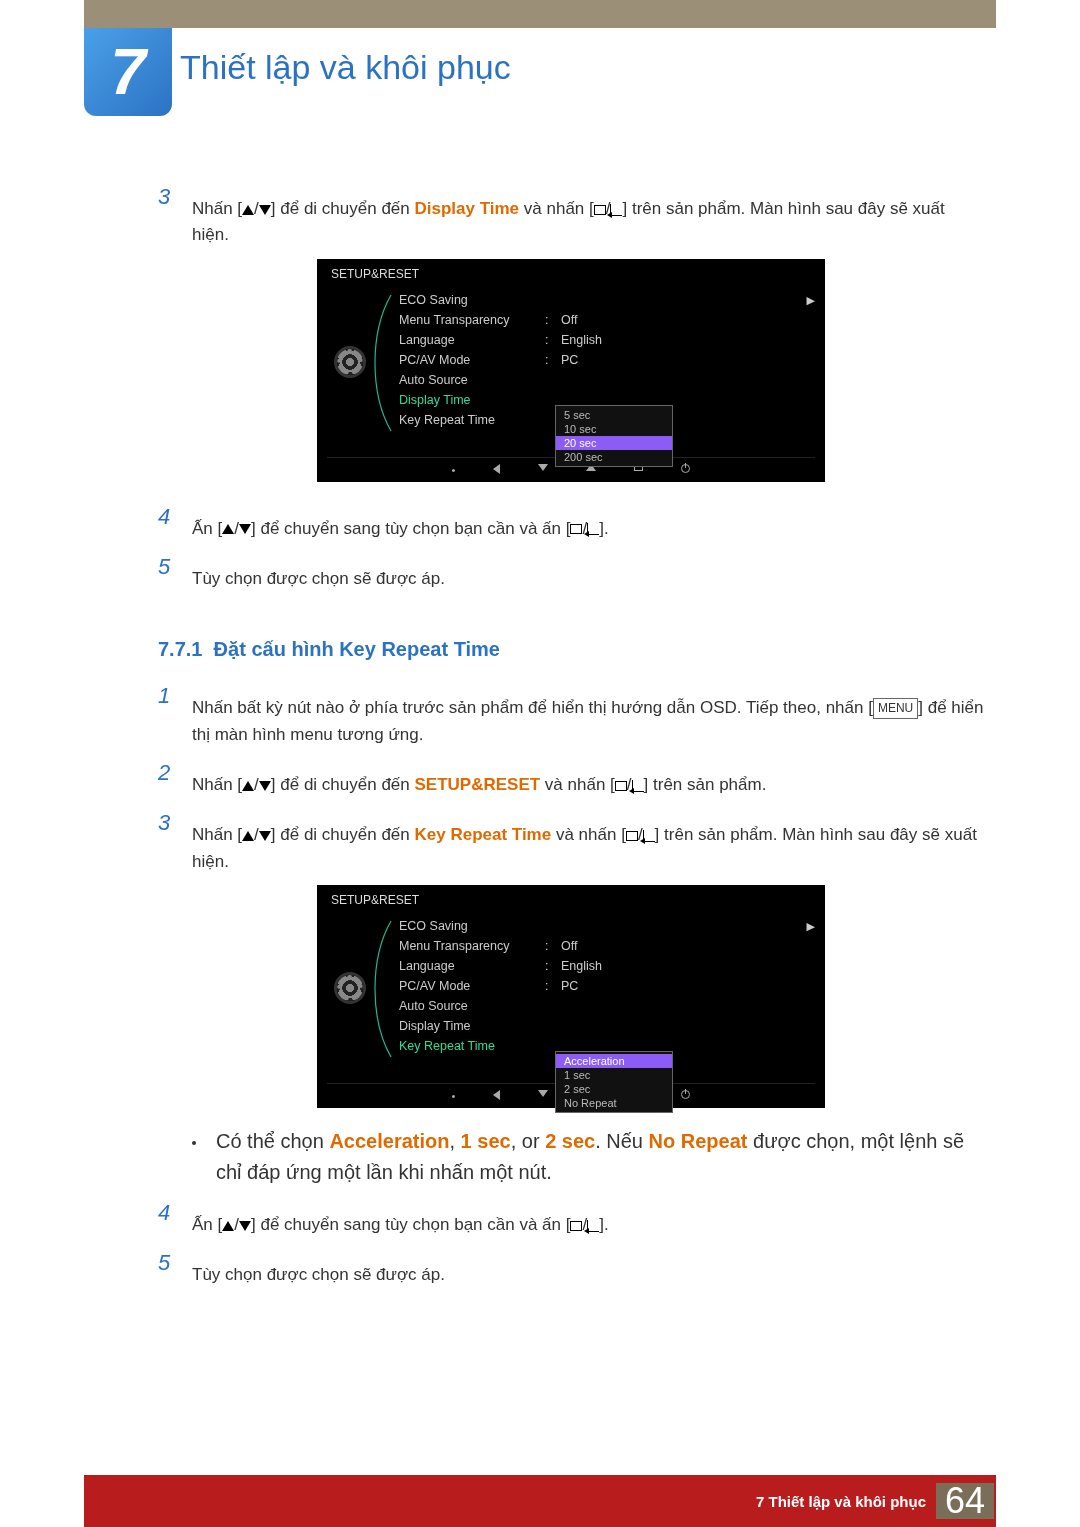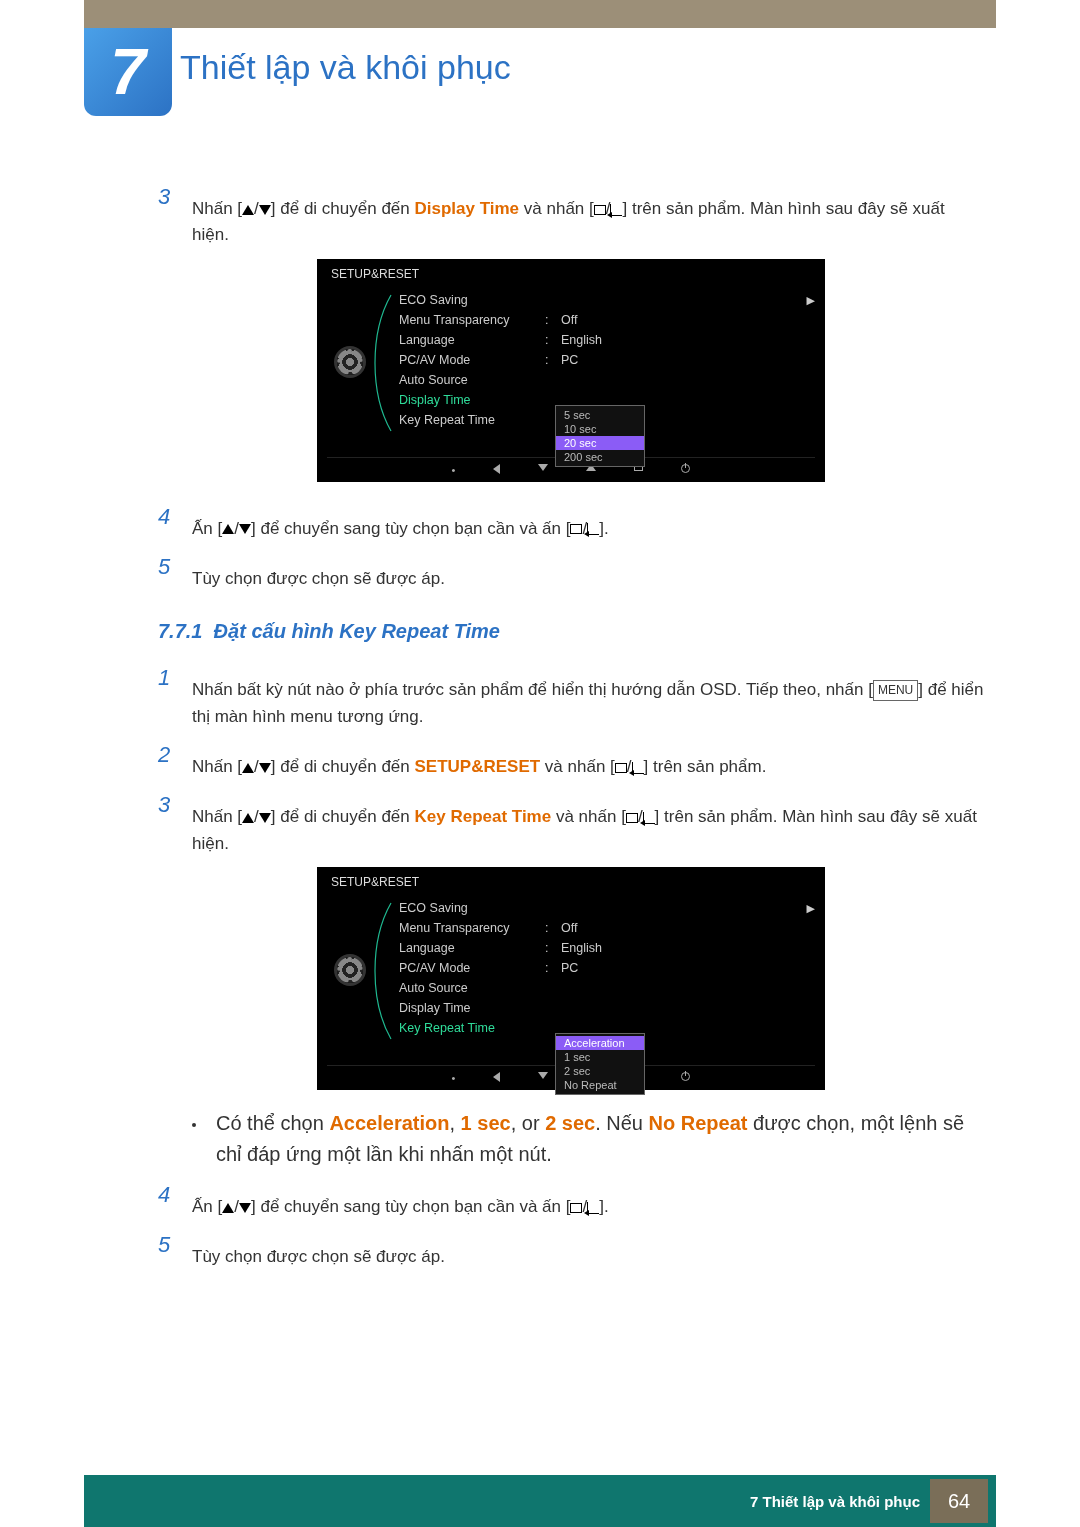--- a/index.html
+++ b/index.html
@@ -129,21 +129,21 @@
   .osd-colon { width: 16px; }
   .osd-val { flex:1; position: relative; }
   .osd-active { color: #2fdc9a; }
   .osd-arrow {
     width: 28px; text-align: right; color: #ccc; font-size: 11px;
   }
   .osd-popup {
     position: absolute;
     left: -6px;
     top: -2px;
-    width: 90px;
+    width: 118px;
     border: 1px solid #666;
     background: #111;
     font-size: 11px;
     padding: 2px 0;
   }
   .osd-popup div { padding: 1px 8px; color:#bbb; }
   .osd-popup .sel { background: #8b5cf6; color: #fff; }
   .osd-footer {
     display:flex; justify-content:center; gap:38px;
     padding: 6px 0 2px 0;
@@ -167,52 +167,51 @@
     vertical-align: baseline;
   }
   .section-title {
     color: #2c72c4;
     font-size: 28px;
     font-weight: bold;
   }
   .section { margin-top: 55px; margin-left: -62px; }
   .section-desc { margin: 42px 0 26px 0; font-size: 17px; }
   .subsection {
-    margin: 28px 0 18px 0;
+    margin: 46px 0 18px 0;
     color: #2c72c4;
     font-size: 20px;
     font-weight: bold;
-    font-style: italic;
   }
 
   .bullet-row { display:flex; font-size:20px; line-height:1.55; margin-bottom: 8px; padding-left: 34px;}
   .bullet { width:24px; flex-shrink:0; }
   .bullet .dot { display:inline-block; width:4px; height:4px; background:#333; border-radius:50%; vertical-align:middle;}
 
   .footer-band {
     position: absolute;
     left: 84px; right: 84px; bottom: 0;
     height: 52px;
-    background: #0f766e;
+    background: #b91c1c;
     display: flex;
     align-items: center;
     justify-content: flex-end;
-    padding-right: 8px;
+    padding-right: 2px;
   }
   .footer-text {
     color: #fff;
     font-size: 15px;
     font-weight: bold;
     margin-right: 10px;
   }
   .footer-pagebox {
     background: #7a6e58;
-    width: 58px; height: 44px;
+    width: 58px; height: 36px;
     color:#fff;
-    font-size: 20px;
+    font-size: 36px;
     display:flex; align-items:center; justify-content:center;
   }
 </style>
 </head>
 <body>
 
 <div class="top-band"></div>
 <div class="chapter-tab">7</div>
 <div class="chapter-title">Thiết lập và khôi phục</div>
 

